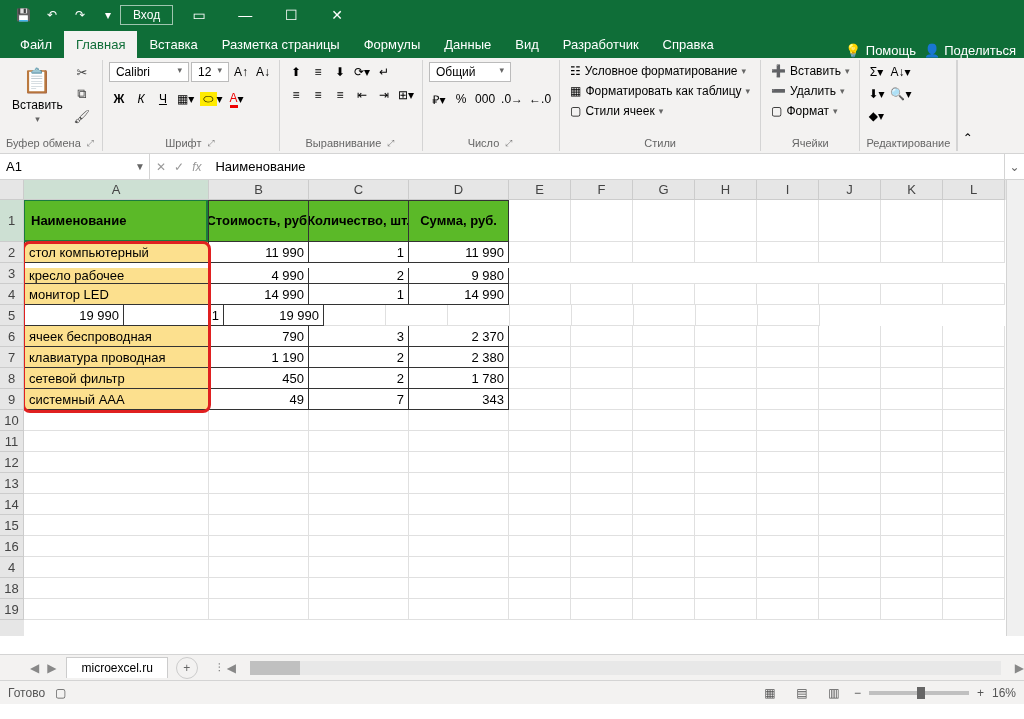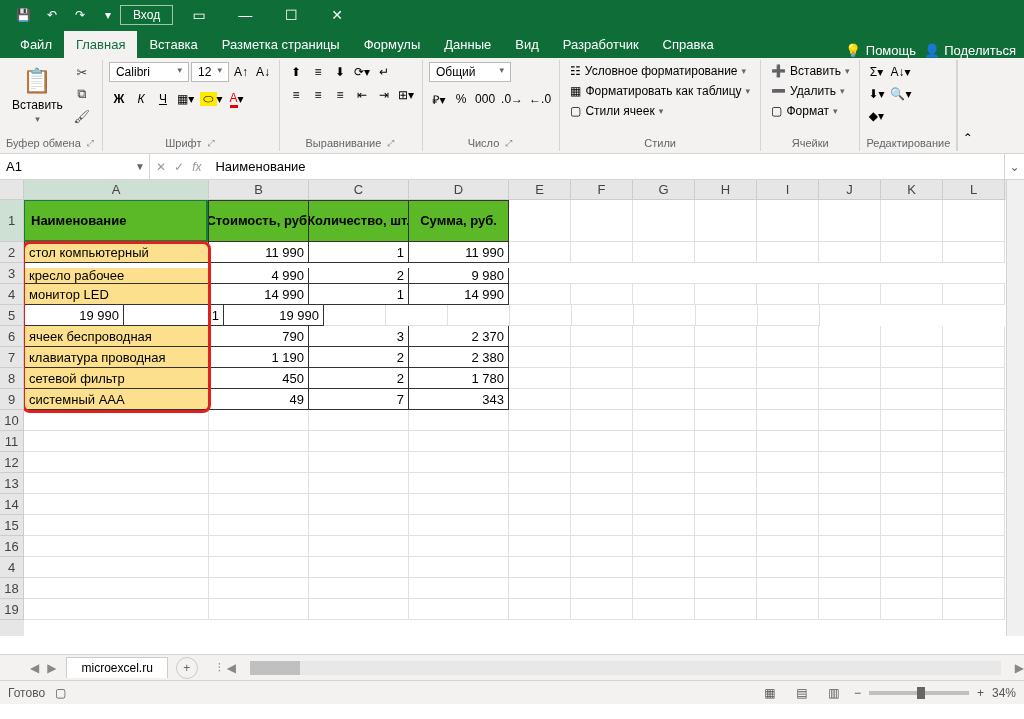--- a/index.html
+++ b/index.html
@@ -636,15 +636,15 @@
   </div>
   <div class="status-right">
     <span class="view-btn">▦</span>
     <span class="view-btn">▤</span>
     <span class="view-btn">▥</span>
     <span>−</span>
     <div class="zoom-slider">
         <div class="zoom-thumb"></div>
       </div>
     <span>+</span>
-    <span>34%</span>
+    <span>16%</span>
   </div>
 </div>
 
 </body></html>

